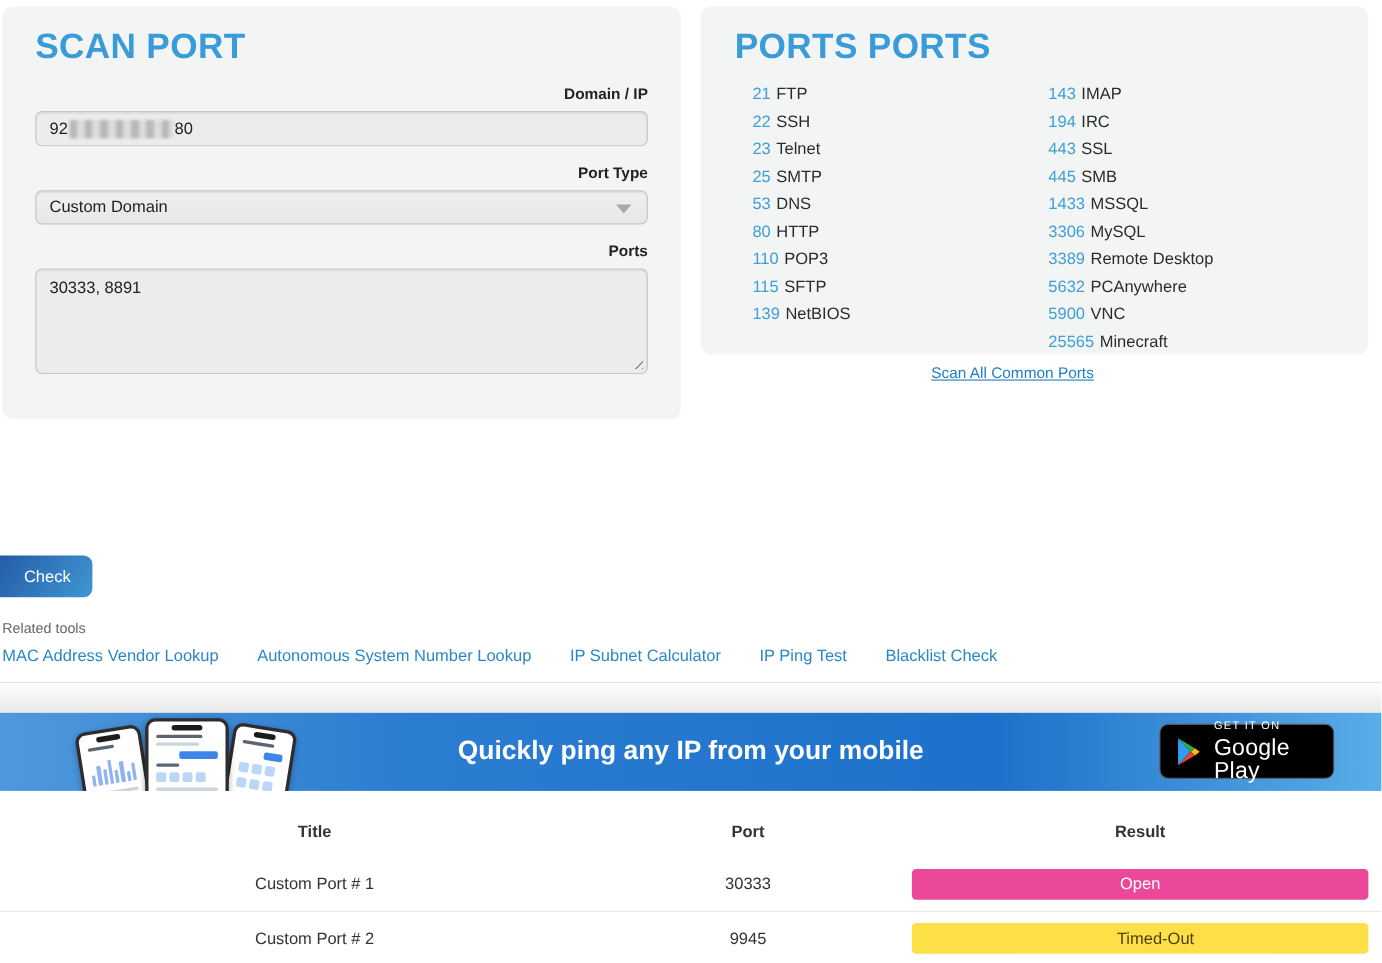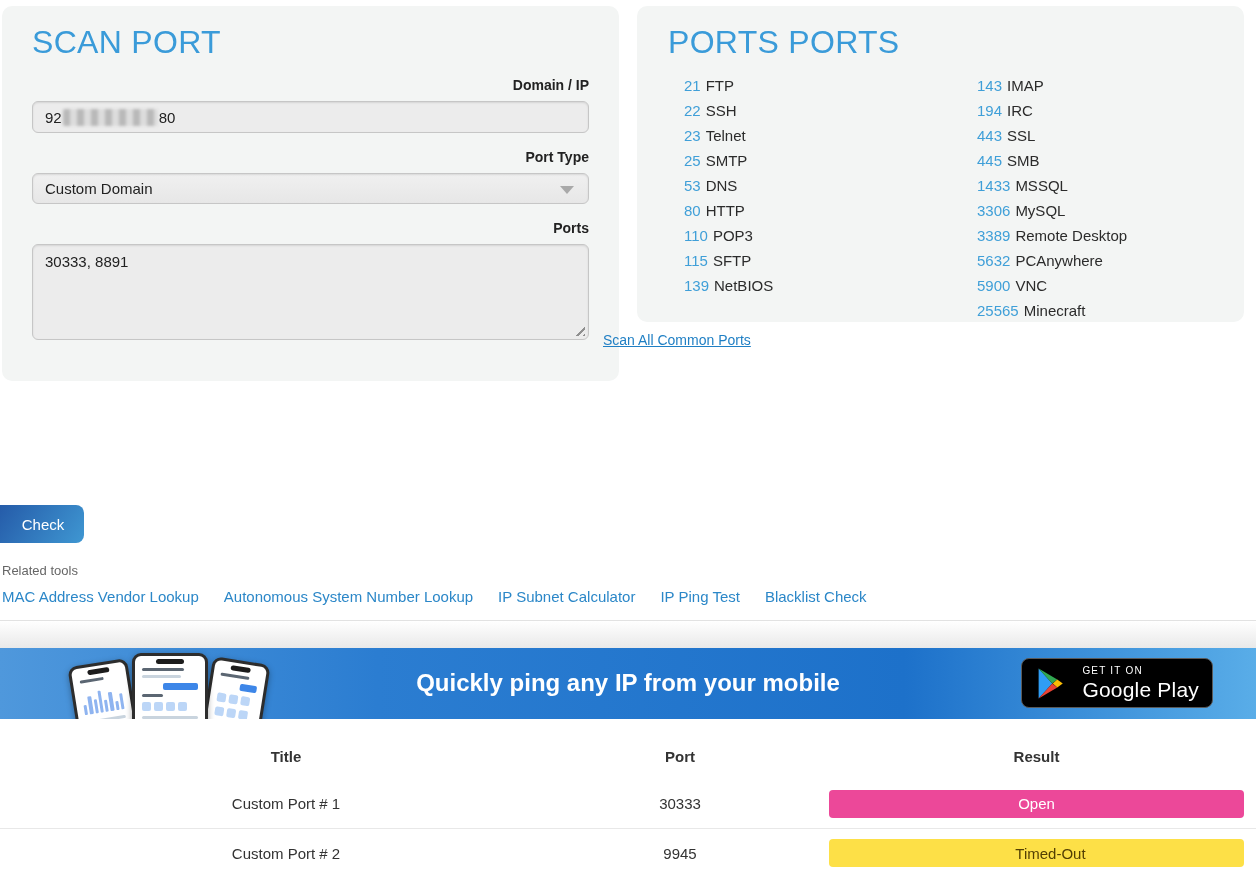--- a/index.html
+++ b/index.html
@@ -4,21 +4,21 @@
 <style>
   * { box-sizing: border-box; margin: 0; padding: 0; }
   html,body { width:1256px; height:875px; background:#fff; overflow:hidden;
     font-family:"Liberation Sans","DejaVu Sans",sans-serif; }
   .page { position:relative; width:1256px; height:875px; }
 
   
   .panel { position:absolute; background:#f3f5f4; border-radius:10px; }
   .panel-left  { left:2px;  top:6px; width:617px; height:375px; padding:0 30px; }
   .panel-right { left:637px; top:6px; width:607px; height:316px; padding:0 31px; }
-  .panel-title { padding-top:18px; font-size:32px; font-weight:400; color:#3a9bd9; letter-spacing:.3px; }
+  .panel-title { padding-top:18px; font-size:32px; font-weight:700; color:#3a9bd9; letter-spacing:.3px; }
 
   
   .field-label { display:block; font-weight:700; font-size:14px; color:#222; margin:16px 0 8px;text-align:right; }
   .fake-input, .select-box, .ports-textarea {
     width:100%; background:#ececec; border:1px solid #c6c6c6; border-radius:6px;
     box-shadow:inset 0 1px 2px rgba(0,0,0,.10); font-size:15px; color:#222;
   }
   .fake-input { height:32px; display:flex; align-items:center; padding:0 12px; }
   .redacted-block { display:inline-block; width:95px; height:17px; margin:0 1px;
     background:
@@ -28,35 +28,35 @@
   .select-box { height:31px; display:flex; align-items:center; padding:0 12px; position:relative;
     background:linear-gradient(#f0f0f0,#e7e7e7); cursor:default; }
   .caret { position:absolute; right:14px; top:12px; width:0; height:0;
     border-left:7px solid transparent; border-right:7px solid transparent; border-top:8px solid #a9a9a9; }
   .ports-textarea { height:96px; padding:8px 12px; position:relative; }
   .resize-handle { position:absolute; right:3px; bottom:3px; width:13px; height:13px;
     background:repeating-linear-gradient(135deg,transparent 0 3px,#8f8f8f 3px 4.5px);
     clip-path:polygon(100% 0,100% 100%,0 100%); }
 
   
-  .ports-columns { display:flex; margin-top:12px; padding-left:16px;gap:24px; }
+  .ports-columns { display:flex; margin-top:12px; padding-left:16px; }
   .ports-col-left  { width:269px; }
   .port-item { height:25px; font-size:15px; line-height:25px; white-space:nowrap; }
   .port-num  { color:#3f9fd8; margin-right:5px; }
   .port-name { color:#2b2b2b; }
-  .scan-all-link { position:absolute; left:603px; top:331px; width:607px; }
+  .scan-all-link { position:absolute; left:617px; top:331px; width:607px; text-align:center; }
   .scan-all-link a { color:#1f7fc4; font-size:14px; text-decoration:underline; cursor:pointer; }
 
   
   .check-button { position:absolute; left:-8px; top:505px; width:92px; height:38px;
     border:none; border-radius:8px; color:#fff; font-size:15px; cursor:pointer;
     background:linear-gradient(125deg,#2357a6 0%,#3f97d2 100%);
     font-family:inherit; padding-left:10px; }
   .related-label { position:absolute; left:2px; top:563px; font-size:13px; color:#666; }
-  .related-links { position:absolute; left:2px; top:588px; display:flex; gap:25px; }
+  .related-links { position:absolute; left:2px; top:588px; display:flex; gap:35px; }
   .related-links a { color:#2b87c8; font-size:15px; text-decoration:none; cursor:pointer; white-space:nowrap; }
 
   
   .divider { position:absolute; left:0; top:620px; width:100%; border-top:1px solid #e2e2e2; }
   .pre-banner-shadow { position:absolute; left:0; top:621px; width:100%; height:27px;
     background:linear-gradient(#ffffff,#e9e9e9); }
 
   
   .banner { position:absolute; left:0; top:648px; width:100%; height:71px; overflow:hidden;
     background:linear-gradient(90deg,#4f98dc 0%,#2b7dd1 30%,#1d71ca 72%,#59ade8 100%); }
@@ -70,21 +70,21 @@
   .phone-center { left:56px; top:3px;  width:76px; height:130px; z-index:2; }
   .notch { width:40%; height:5px; background:#1c1c1c; border-radius:3px; margin:3px auto 4px; }
   .ph-line { height:3px; border-radius:2px; background:#c9d4de; margin:4px 7px; }
   .ph-line.dark { background:#5b6672; }
   .ph-btn { height:7px; border-radius:2px; background:#3d86e8; margin:5px 7px 4px 28px; }
   .ph-grid { display:flex; gap:3px; margin:5px 7px; }
   .ph-grid span { width:9px; height:9px; border-radius:2px; background:#bcd6f7; }
   .ph-bars { display:flex; align-items:flex-end; gap:2px; margin:6px 7px; height:26px; }
   .ph-bars span { width:4px; background:#8fb4f0; border-radius:1px; }
 
-  .gp-badge { position:absolute; right:43px; top:10px; width:192px; height:50px;
+  .gp-badge { position:absolute; right:43px; top:10px; width:159px; height:50px;
     background:#000; border:1px solid #5a5a5a; border-radius:8px;
     display:flex; align-items:center; padding:0 13px; gap:11px; cursor:pointer;justify-content:space-between; }
   .gp-text { display:flex; flex-direction:column; line-height:1; }
   .gp-line1 { color:#fff; font-size:10px; letter-spacing:1.2px; }
   .gp-line2 { color:#fff; font-size:21px; font-weight:500; margin-top:3px; letter-spacing:.2px; }
 
   
   .results { position:absolute; left:0; top:733px; width:1256px; font-size:15px; color:#333; }
   .t-row { display:grid; grid-template-columns:560px 240px 1fr; align-items:center; }
   .t-head { height:46px; font-weight:600; }

